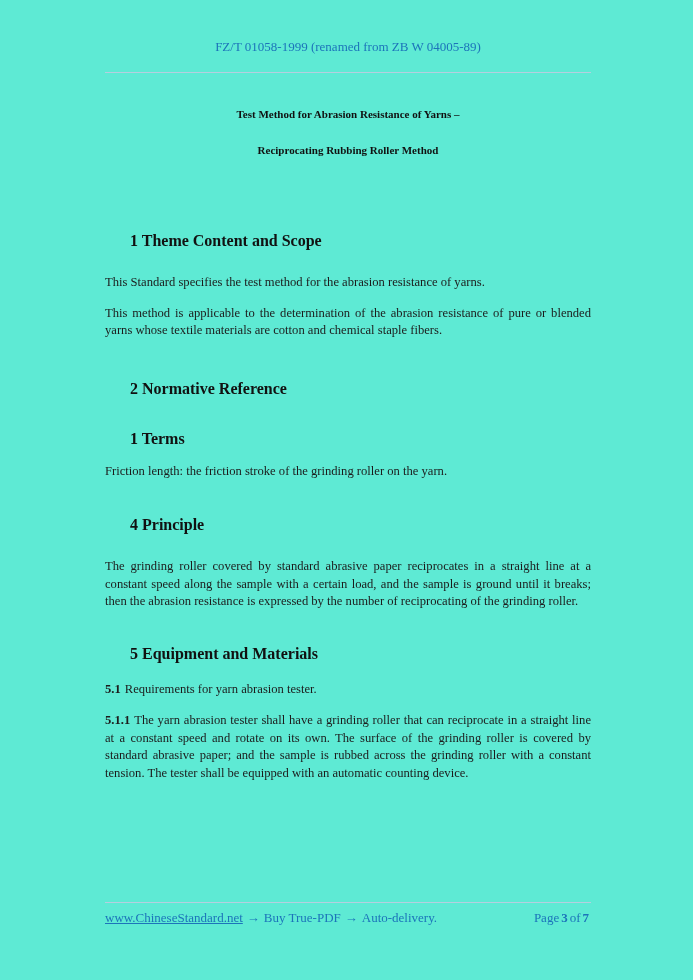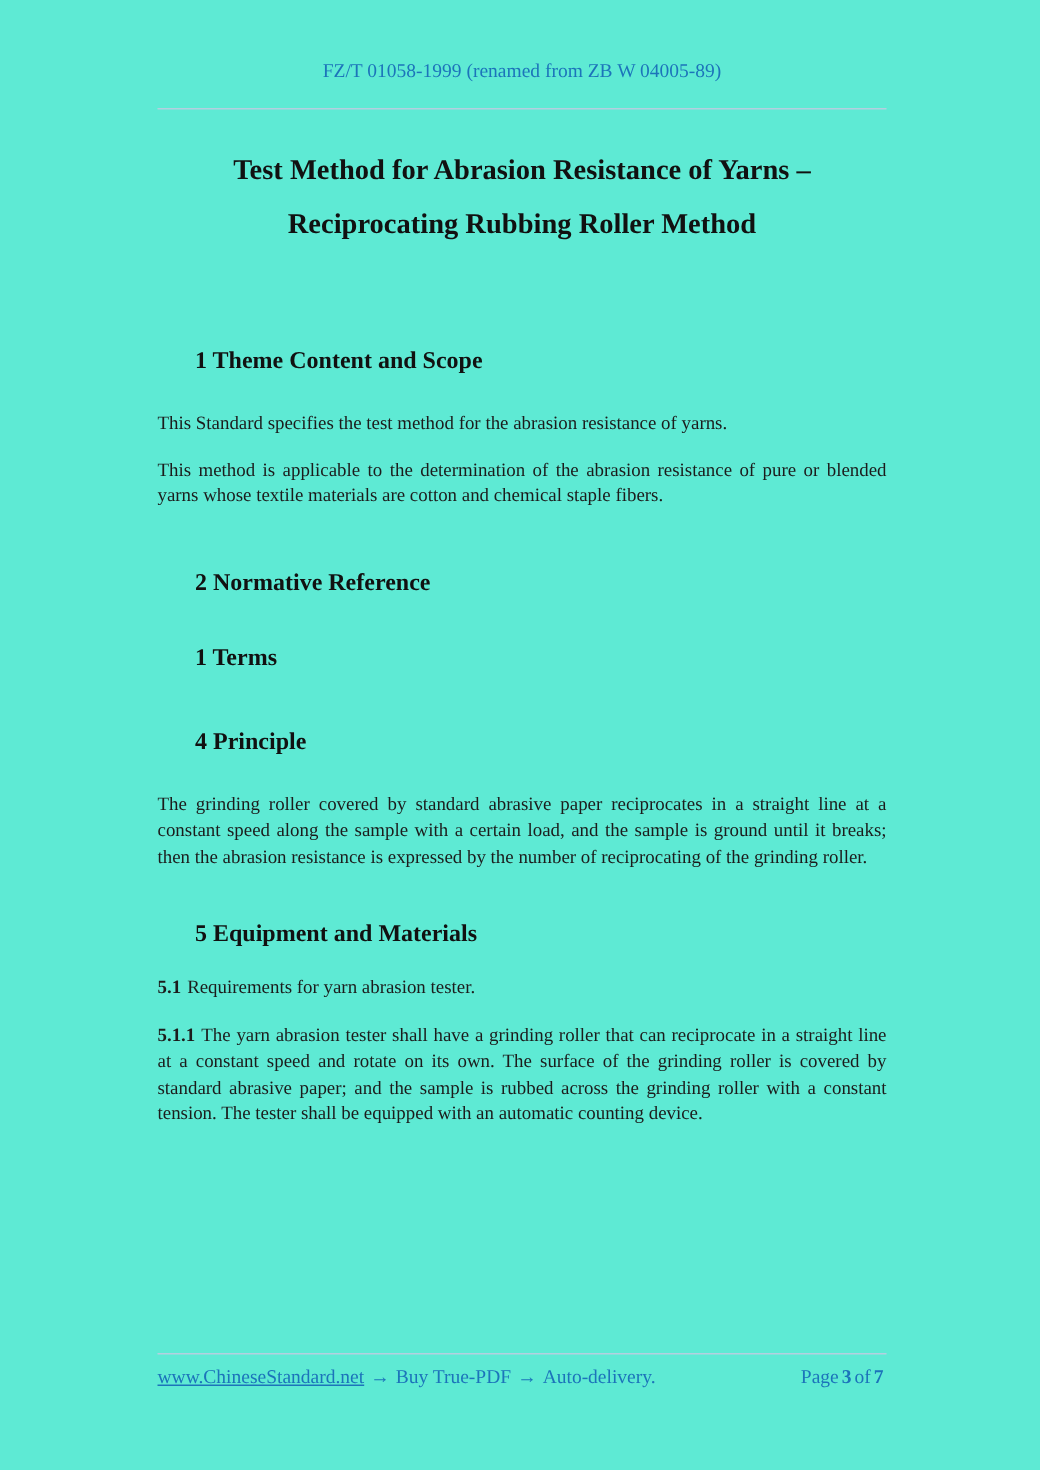--- a/index.html
+++ b/index.html
@@ -25,21 +25,21 @@
   }
   .header-rule{
     margin-top:16px;
     border:none;
     border-top:1px solid #b5cfdf;
     height:0;
   }
   .doc-title{
     text-align:center;
     font-weight:bold;
-    font-size:19px;
+    font-size:11px;
     line-height:24px;
     color:#111111;
   }
   .title-line1{margin-top:29px;}
   .title-line2{margin-top:12px;}
   .section-heading{
     font-weight:bold;
     font-size:16px;
     line-height:22px;
     color:#111111;
@@ -101,20 +101,21 @@
     <div class="doc-title title-line1">Test Method for Abrasion Resistance of Yarns –</div>
     <div class="doc-title title-line2">Reciprocating Rubbing Roller Method</div>
 
     <div class="section-heading mt-h1">1 Theme Content and Scope</div>
     <p class="para mt-p1">This Standard specifies the test method for the abrasion resistance of yarns.</p>
     <p class="para mt-p2">This method is applicable to the determination of the abrasion resistance of pure or blended yarns whose textile materials are cotton and chemical staple fibers.</p>
 
     <div class="section-heading mt-h2">2 Normative Reference</div>
 
     <div class="section-heading mt-h3">1 Terms</div>
+    <p class="para mt-p3b">Friction length: the friction stroke of the grinding roller on the yarn.</p>
 
     <div class="section-heading mt-h4">4 Principle</div>
     <p class="para mt-p4">The grinding roller covered by standard abrasive paper reciprocates in a straight line at a constant speed along the sample with a certain load, and the sample is ground until it breaks; then the abrasion resistance is expressed by the number of reciprocating of the grinding roller.</p>
 
     <div class="section-heading mt-h5">5 Equipment and Materials</div>
     <p class="para mt-p5a"><span class="lead">5.1</span><span>Requirements for yarn abrasion tester.</span></p>
     <p class="para mt-p5b"><span class="lead">5.1.1</span><span>The yarn abrasion tester shall have a grinding roller that can reciprocate in a straight line at a constant speed and rotate on its own. The surface of the grinding roller is covered by standard abrasive paper; and the sample is rubbed across the grinding roller with a constant tension. The tester shall be equipped with an automatic counting device.</span></p>
 
   </div>
 

